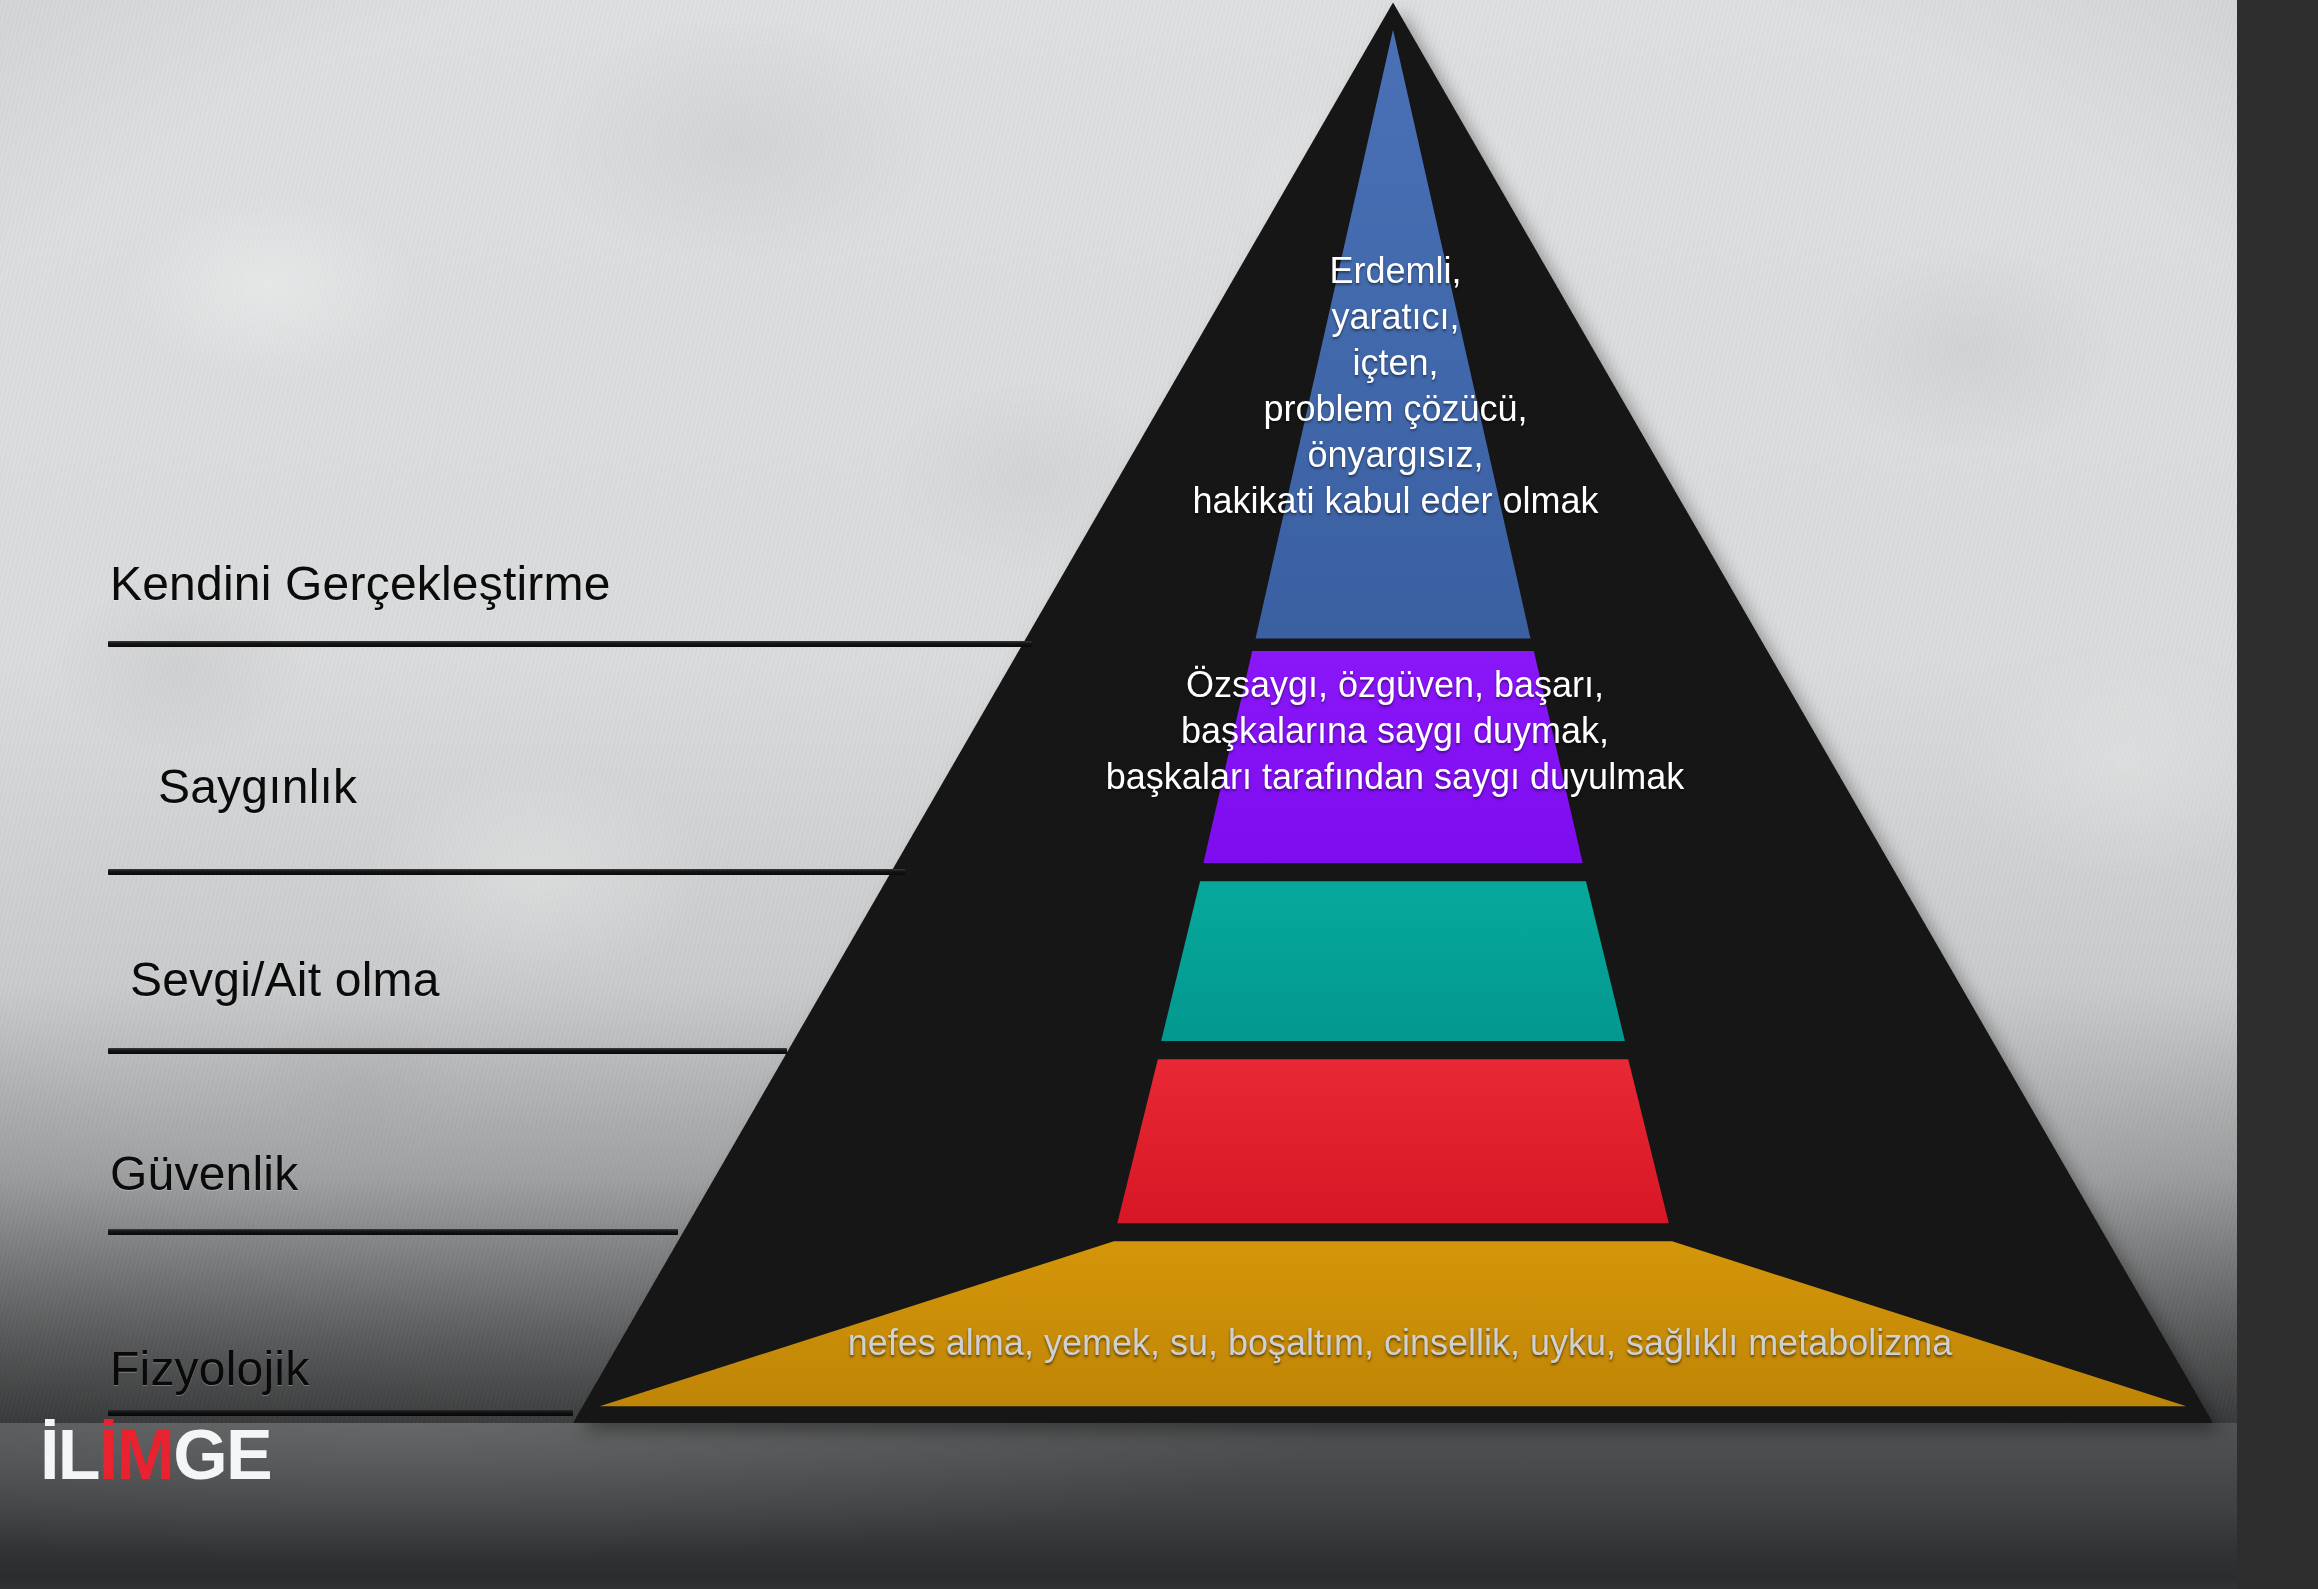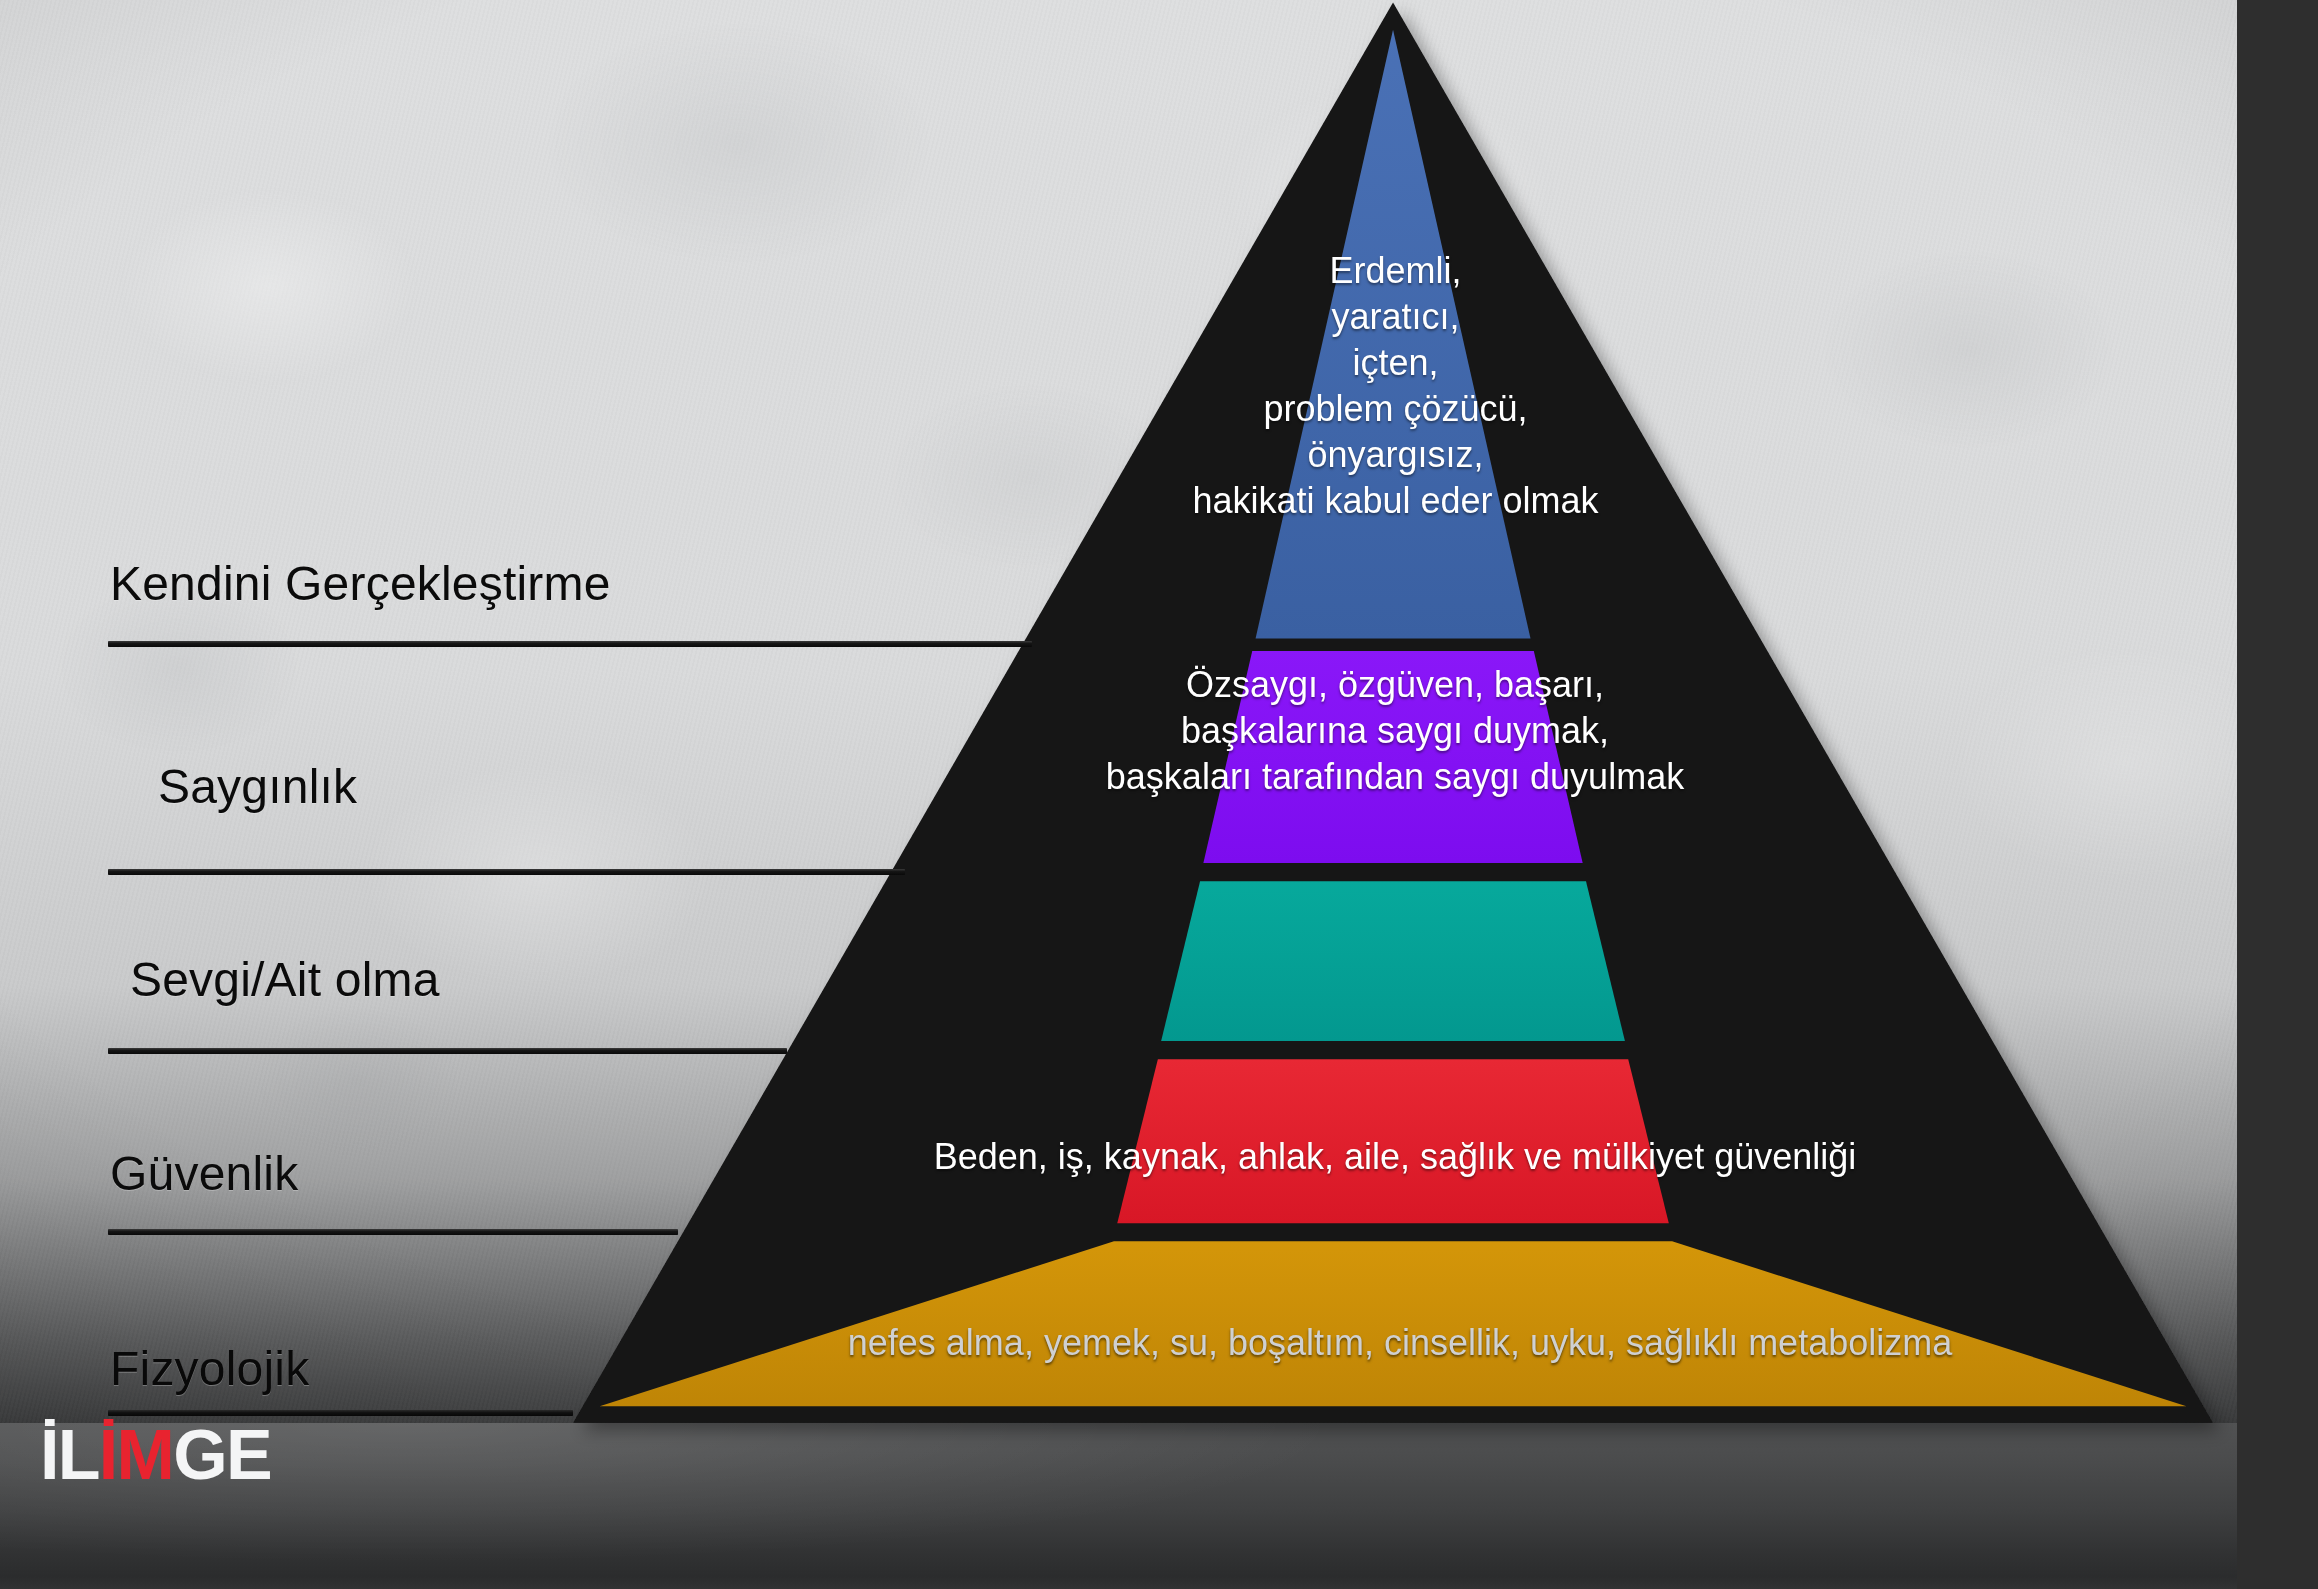--- a/index.html
+++ b/index.html
@@ -202,21 +202,20 @@
 
   <div class="tier-text" id="tier-text-0">Erdemli,
 yaratıcı,
 içten,
 problem çözücü,
 önyargısız,
 hakikati kabul eder olmak</div>
   <div class="tier-text" id="tier-text-1">Özsaygı, özgüven, başarı,
 başkalarına saygı duymak,
 başkaları tarafından saygı duyulmak</div>
-  <div class="tier-text" id="tier-text-3">Beden, iş, kaynak, ahlak, aile, sağlık ve mülkiyet güvenliği</div>
   <div class="tier-text" id="tier-text-4">nefes alma, yemek, su, boşaltım, cinsellik, uyku, sağlıklı metabolizma</div>
 
   <div class="left-label" id="left-label-0">Kendini Gerçekleştirme</div>
   <div class="leader" id="leader-0"></div>
 
   <div class="left-label" id="left-label-1">Saygınlık</div>
   <div class="leader" id="leader-1"></div>
 
   <div class="left-label" id="left-label-2">Sevgi/Ait olma</div>
   <div class="leader" id="leader-2"></div>

